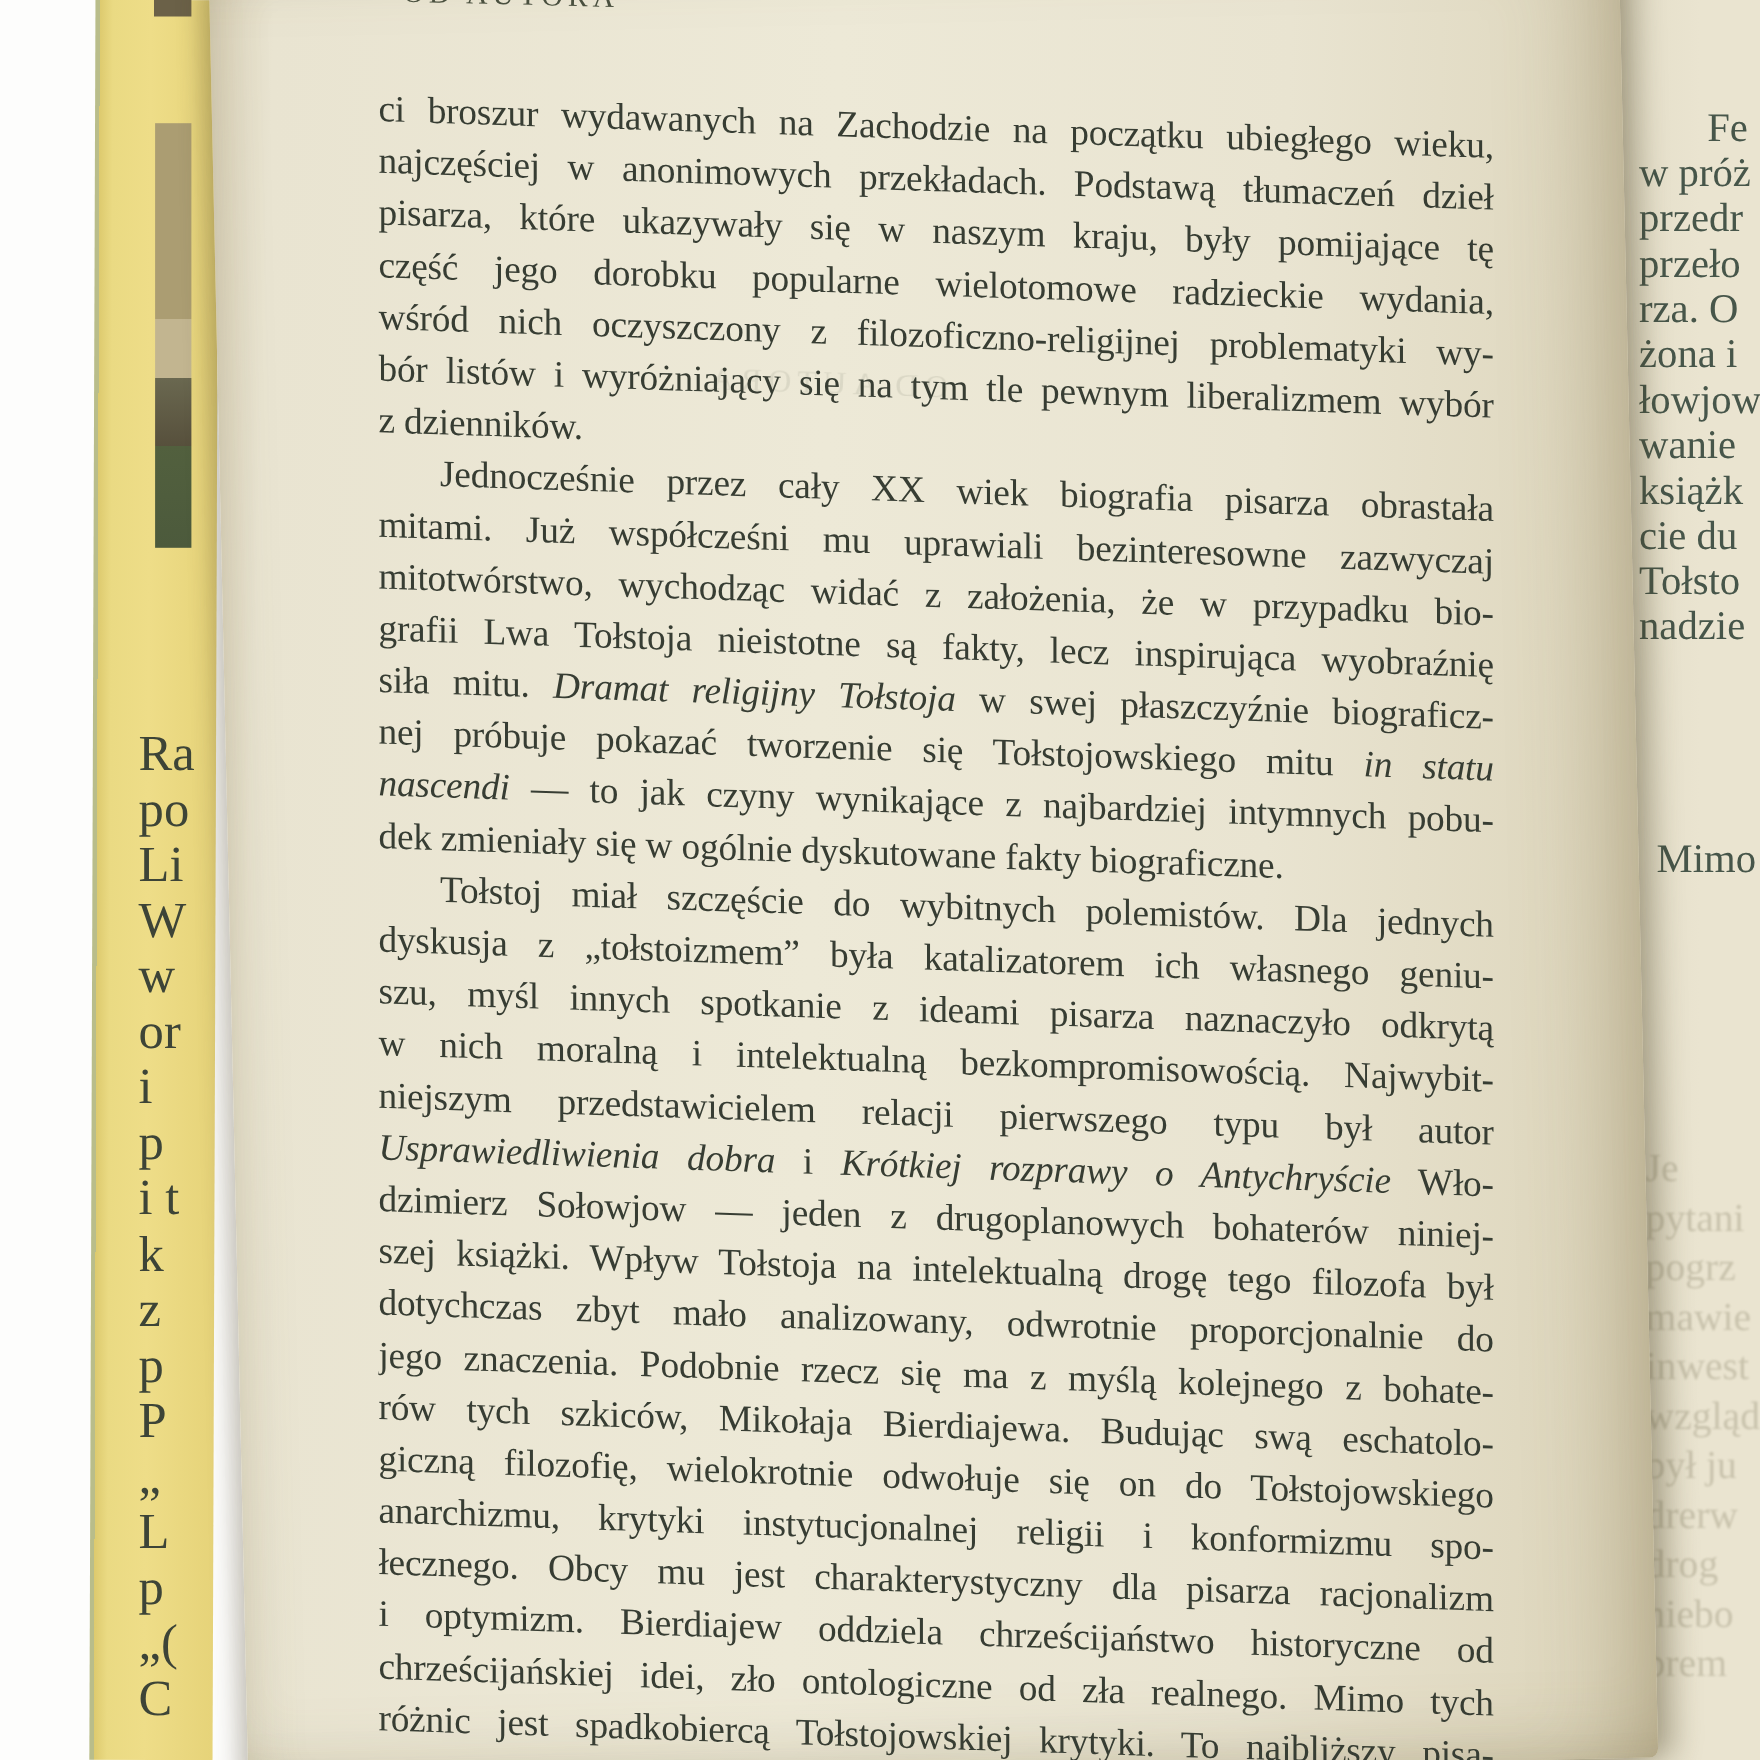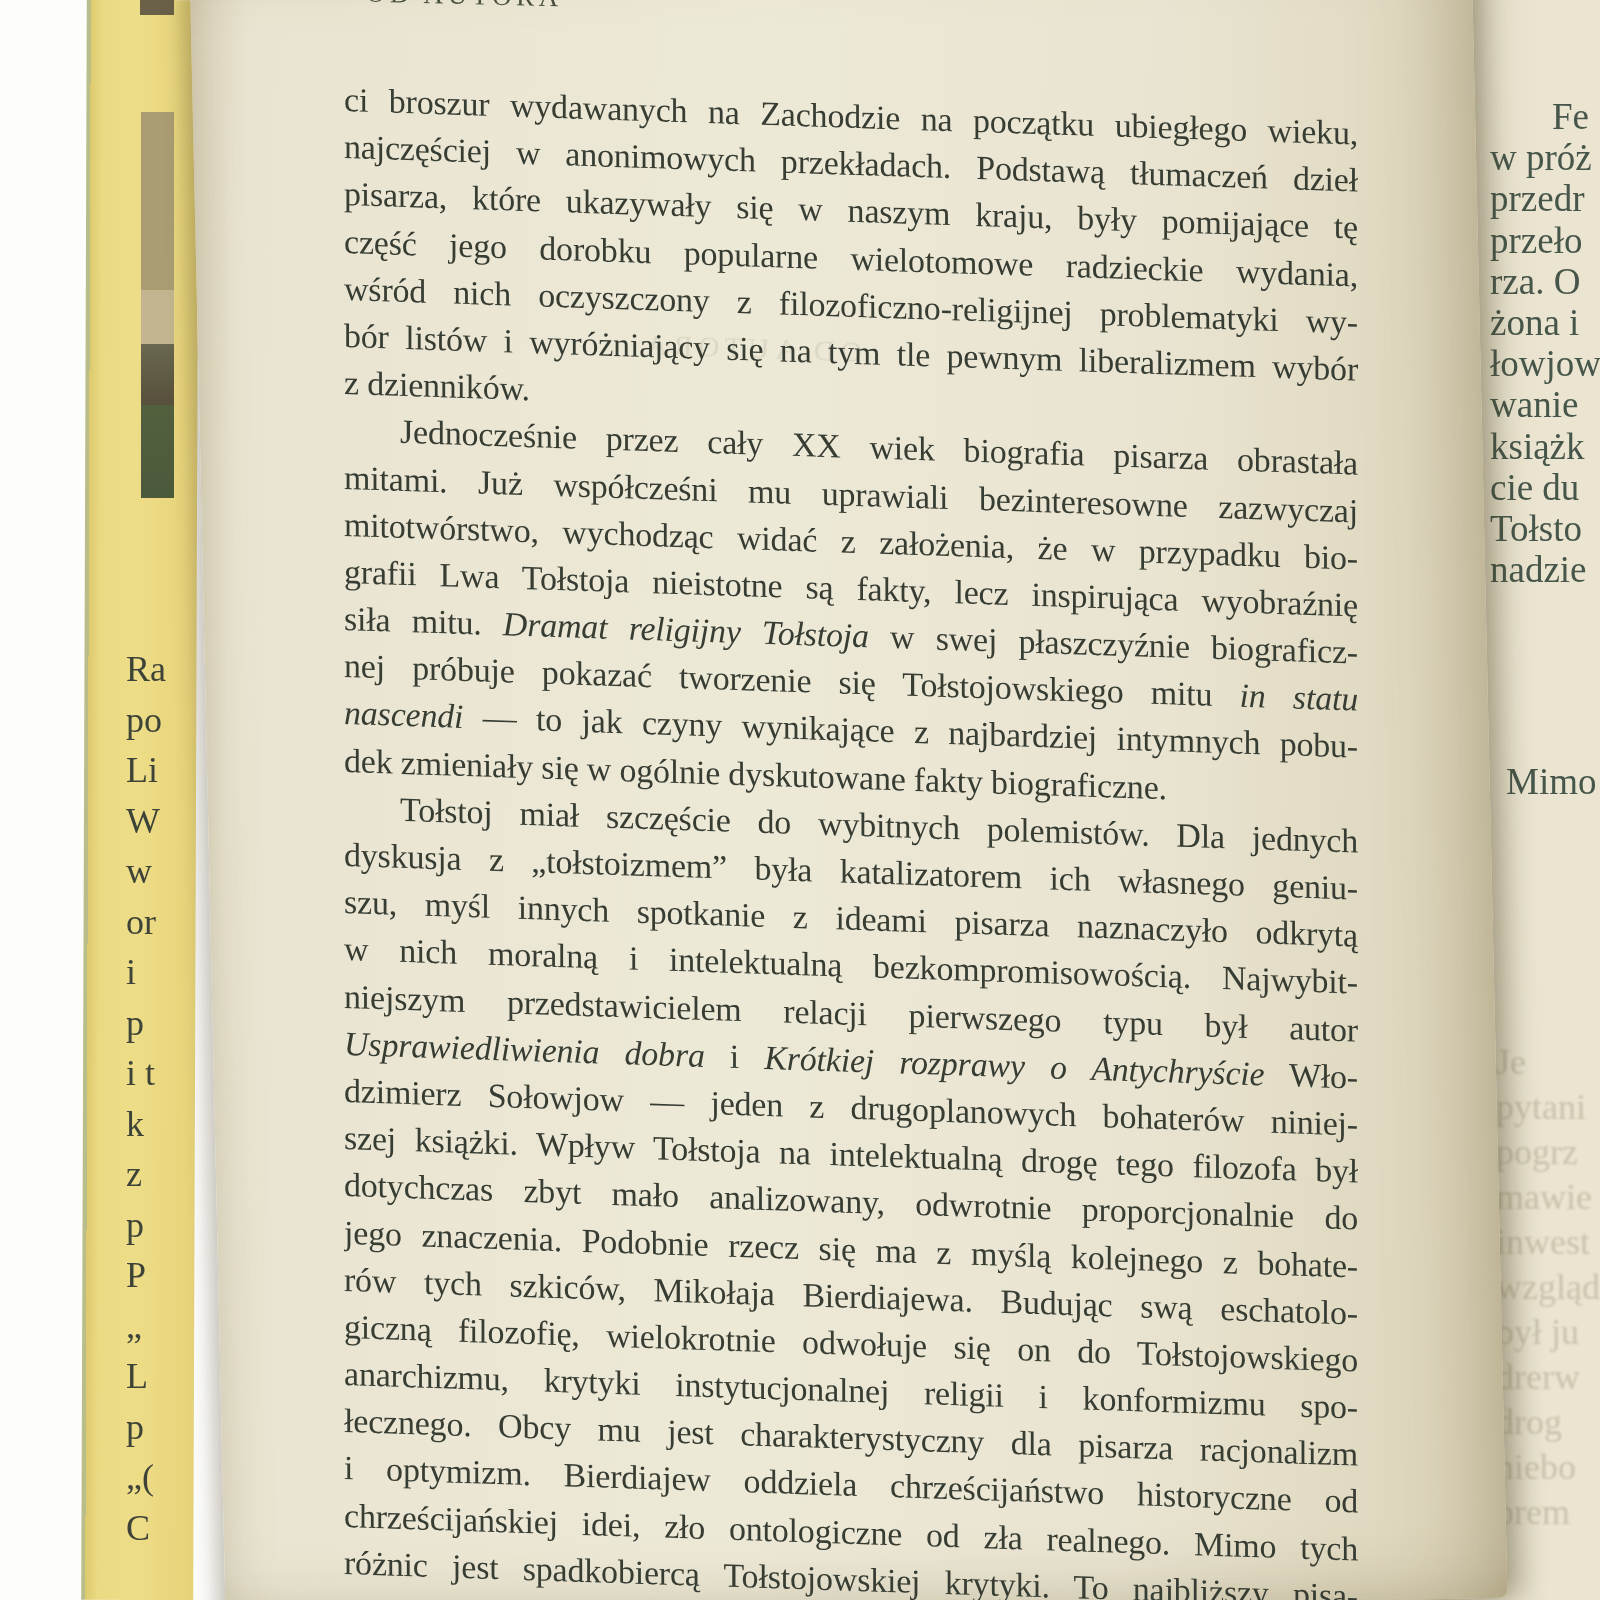--- a/index.html
+++ b/index.html
@@ -11,22 +11,22 @@
     position:absolute;left:84px;top:0;width:112px;height:1600px;
     background:linear-gradient(90deg,#b9bd8a 0px,#b9bd8a 4px,#ddca6e 4px,#eada83 16px,#eedd88 45%,#e6d379 100%);
     transform:rotate(.2deg);
   }
   .dark-chip{position:absolute;left:140px;top:0;width:34px;height:15px;background:#6b6148;}
   .photo-frag{
     position:absolute;left:141px;top:112px;width:33px;height:386px;
     background:linear-gradient(#ab9d72 0%,#ab9d72 46%,#c2b590 46%,#c2b590 60%,#6a6850 60%,#57503c 76%,#52603e 76%,#4c5a3c 100%);
   }
   .left-col{
-    position:absolute;left:126px;top:644px;width:56px;
-    font-size:36px;line-height:50.5px;color:#3d4437;white-space:pre;
+    position:absolute;left:126px;top:660px;width:56px;
+    font-size:46px;line-height:50.5px;color:#3d4437;white-space:pre;
   }
 
   
   .right-page{
     position:absolute;left:1386px;top:0;width:214px;height:1600px;
     background:linear-gradient(90deg,#cfc7ac 0px,#d8d1b7 42px,#e5dfca 100px,#eae4d0 160px);
   }
   .right-col{
     position:absolute;left:1490px;top:96px;width:220px;
     font-size:37px;line-height:41.2px;color:#47564a;white-space:pre;

